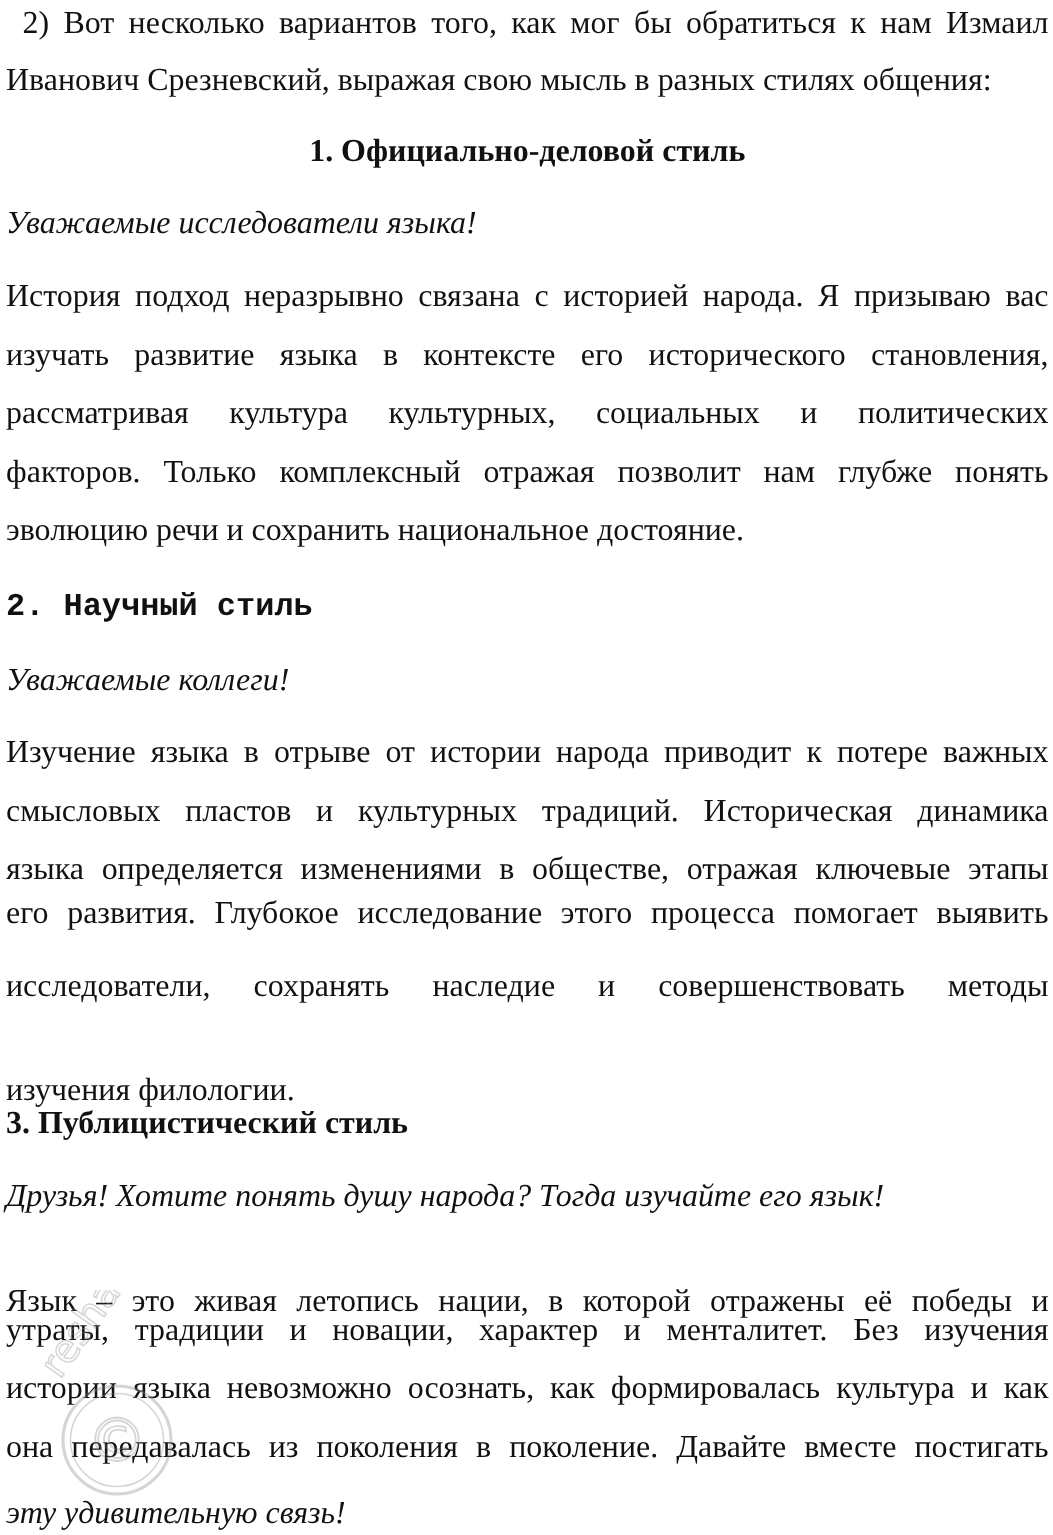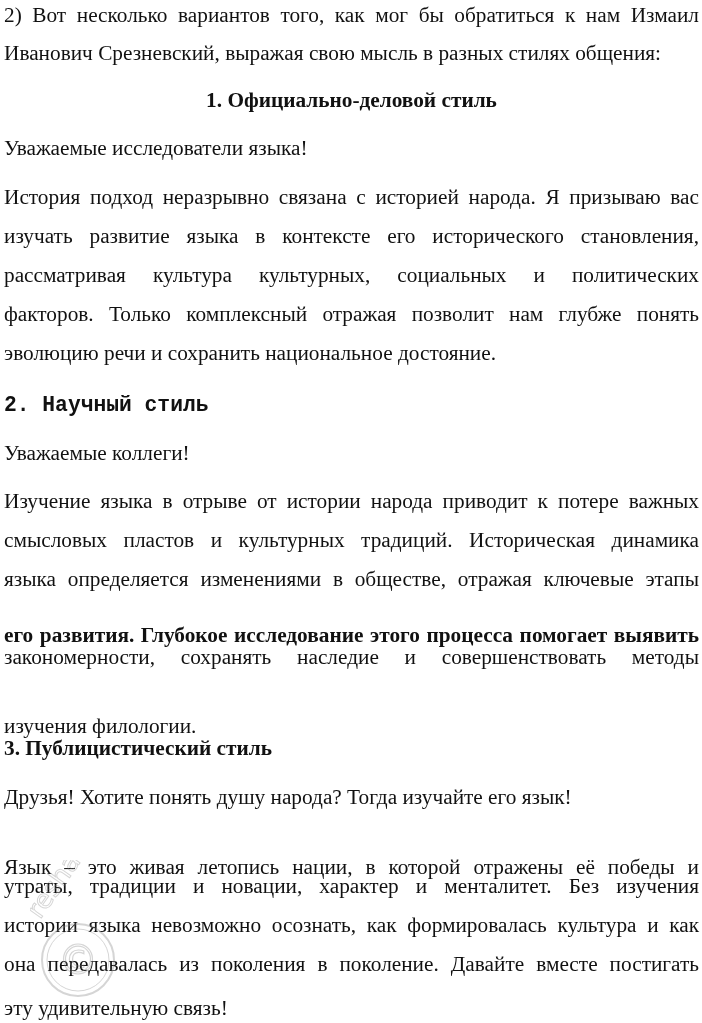--- a/index.html
+++ b/index.html
@@ -6,58 +6,58 @@
   body {
     width: 702px; height: 1023px; overflow: hidden; position: relative;
     font-family: "Liberation Serif", "DejaVu Serif", serif;
     color: #111111;
     font-size: 21.3px;
   }
   .page { position: absolute; left: 0; top: 0; width: 702px; }
   .line { position: absolute; left: 4px; right: 3px; height: 30px; line-height: 30px; white-space: nowrap; }
   .just { text-align: justify; text-align-last: justify; }
   .bold { font-weight: bold; }
-  .ital { }
+  .ital { font-style: italic; }
   .watermark {
     position: absolute; left: 30px; top: 860px; width: 130px; height: 150px;
     pointer-events: none; opacity: 0.35;
   }
 </style>
 </head>
 <body>
 
 <div class="page">
 
-  <div class="line just" style="top:0px;">2) Вот несколько вариантов того, как мог бы обратиться к нам Измаил</div>
+  <div class="line just" style="top:0px;margin-left:11px;">2) Вот несколько вариантов того, как мог бы обратиться к нам Измаил</div>
   <div class="line" style="top:38px;">Иванович Срезневский, выражая свою мысль в разных стилях общения:</div>
 
   <div class="line bold" style="top:85px;text-align:center;">1. Официально-деловой стиль</div>
   <div class="line ital" style="top:133px;">Уважаемые исследователи языка!</div>
   <div class="line just" style="top:182px;">История подход неразрывно связана с историей народа. Я призываю вас</div>
   <div class="line just" style="top:221px;">изучать развитие языка в контексте его исторического становления,</div>
   <div class="line just" style="top:260px;">рассматривая культура культурных, социальных и политических</div>
   <div class="line just" style="top:299px;">факторов. Только комплексный отражая позволит нам глубже понять</div>
   <div class="line" style="top:338px;">эволюцию речи и сохранить национальное достояние.</div>
 
   <div class="line bold" style="top:390px;font-family:Liberation Mono, monospace;">2. Научный стиль</div>
   <div class="line ital" style="top:438px;">Уважаемые коллеги!</div>
   <div class="line just" style="top:486px;">Изучение языка в отрыве от истории народа приводит к потере важных</div>
   <div class="line just" style="top:525px;">смысловых пластов и культурных традиций. Историческая динамика</div>
   <div class="line just" style="top:564px;">языка определяется изменениями в обществе, отражая ключевые этапы</div>
-  <div class="line just" style="top:620px;font-weight:bold;">его развития. Глубокое исследование этого процесса помогает выявить</div>
-  <div class="line just" style="top:642px;">закономерности, сохранять наследие и совершенствовать методы</div>
+  <div class="line just" style="top:593px;">его развития. Глубокое исследование этого процесса помогает выявить</div>
+  <div class="line just" style="top:642px;">исследователи, сохранять наследие и совершенствовать методы</div>
   <div class="line" style="top:711px;">изучения филологии.</div>
 
   <div class="line bold" style="top:733px;">3. Публицистический стиль</div>
   <div class="line ital" style="top:782px;">Друзья! Хотите понять душу народа? Тогда изучайте его язык!</div>
   <div class="line just" style="top:852px;">Язык – это живая летопись нации, в которой отражены её победы и</div>
   <div class="line just" style="top:871px;">утраты, традиции и новации, характер и менталитет. Без изучения</div>
   <div class="line just" style="top:910px;">истории языка невозможно осознать, как формировалась культура и как</div>
   <div class="line just" style="top:949px;">она передавалась из поколения в поколение. Давайте вместе постигать</div>
-  <div class="line" style="top:993px;">эту удивительную связь!</div>
+  <div class="line" style="top:993px;font-style:italic;">эту удивительную связь!</div>
 
   <div class="watermark">
     <svg width="130" height="150" viewBox="0 0 130 150">
       <circle cx="48" cy="100" r="36" fill="none" stroke="#888" stroke-width="2"></circle>
       <circle cx="48" cy="100" r="31" fill="none" stroke="#888" stroke-width="1"></circle>
       <text x="48" y="114" text-anchor="middle" font-size="40" fill="none" stroke="#888" stroke-width="1.2" font-family="DejaVu Sans, sans-serif">©</text>
       <text x="0" y="0" font-size="26" fill="none" stroke="#888" stroke-width="1" font-family="DejaVu Sans, sans-serif" transform="translate(10,60) rotate(-55)">reshak.ru</text>
     </svg>
   </div>
 </div>

